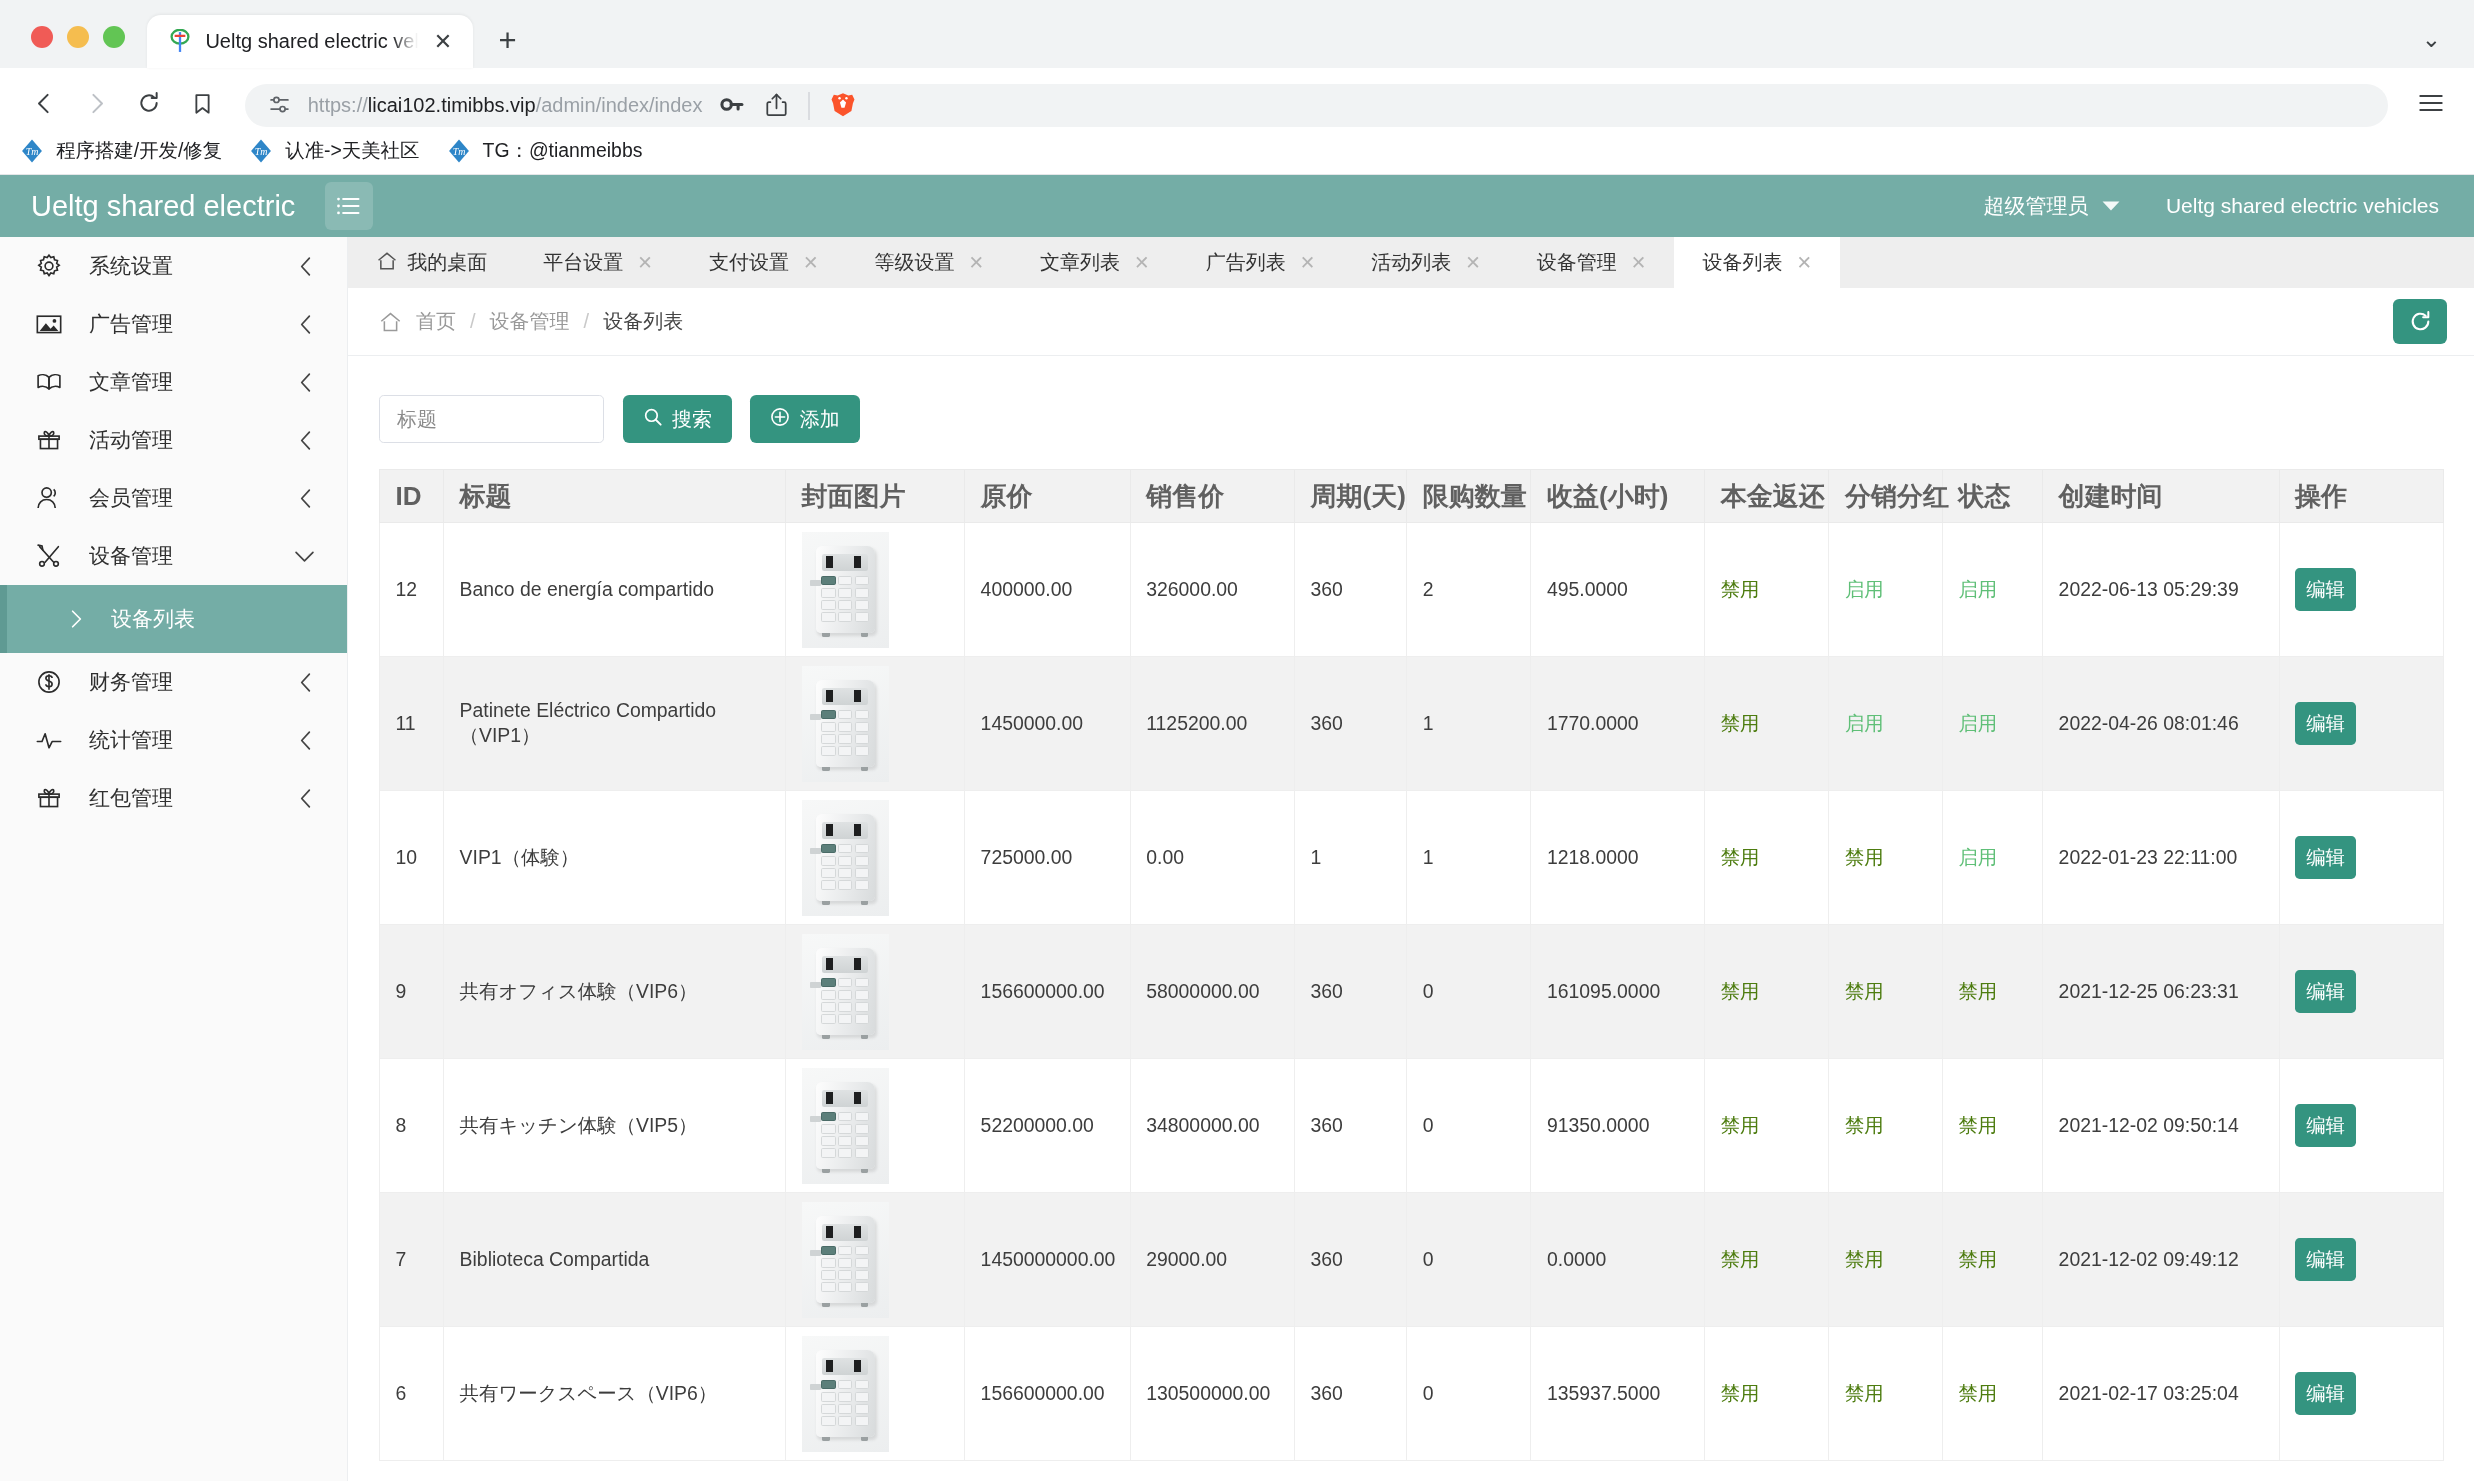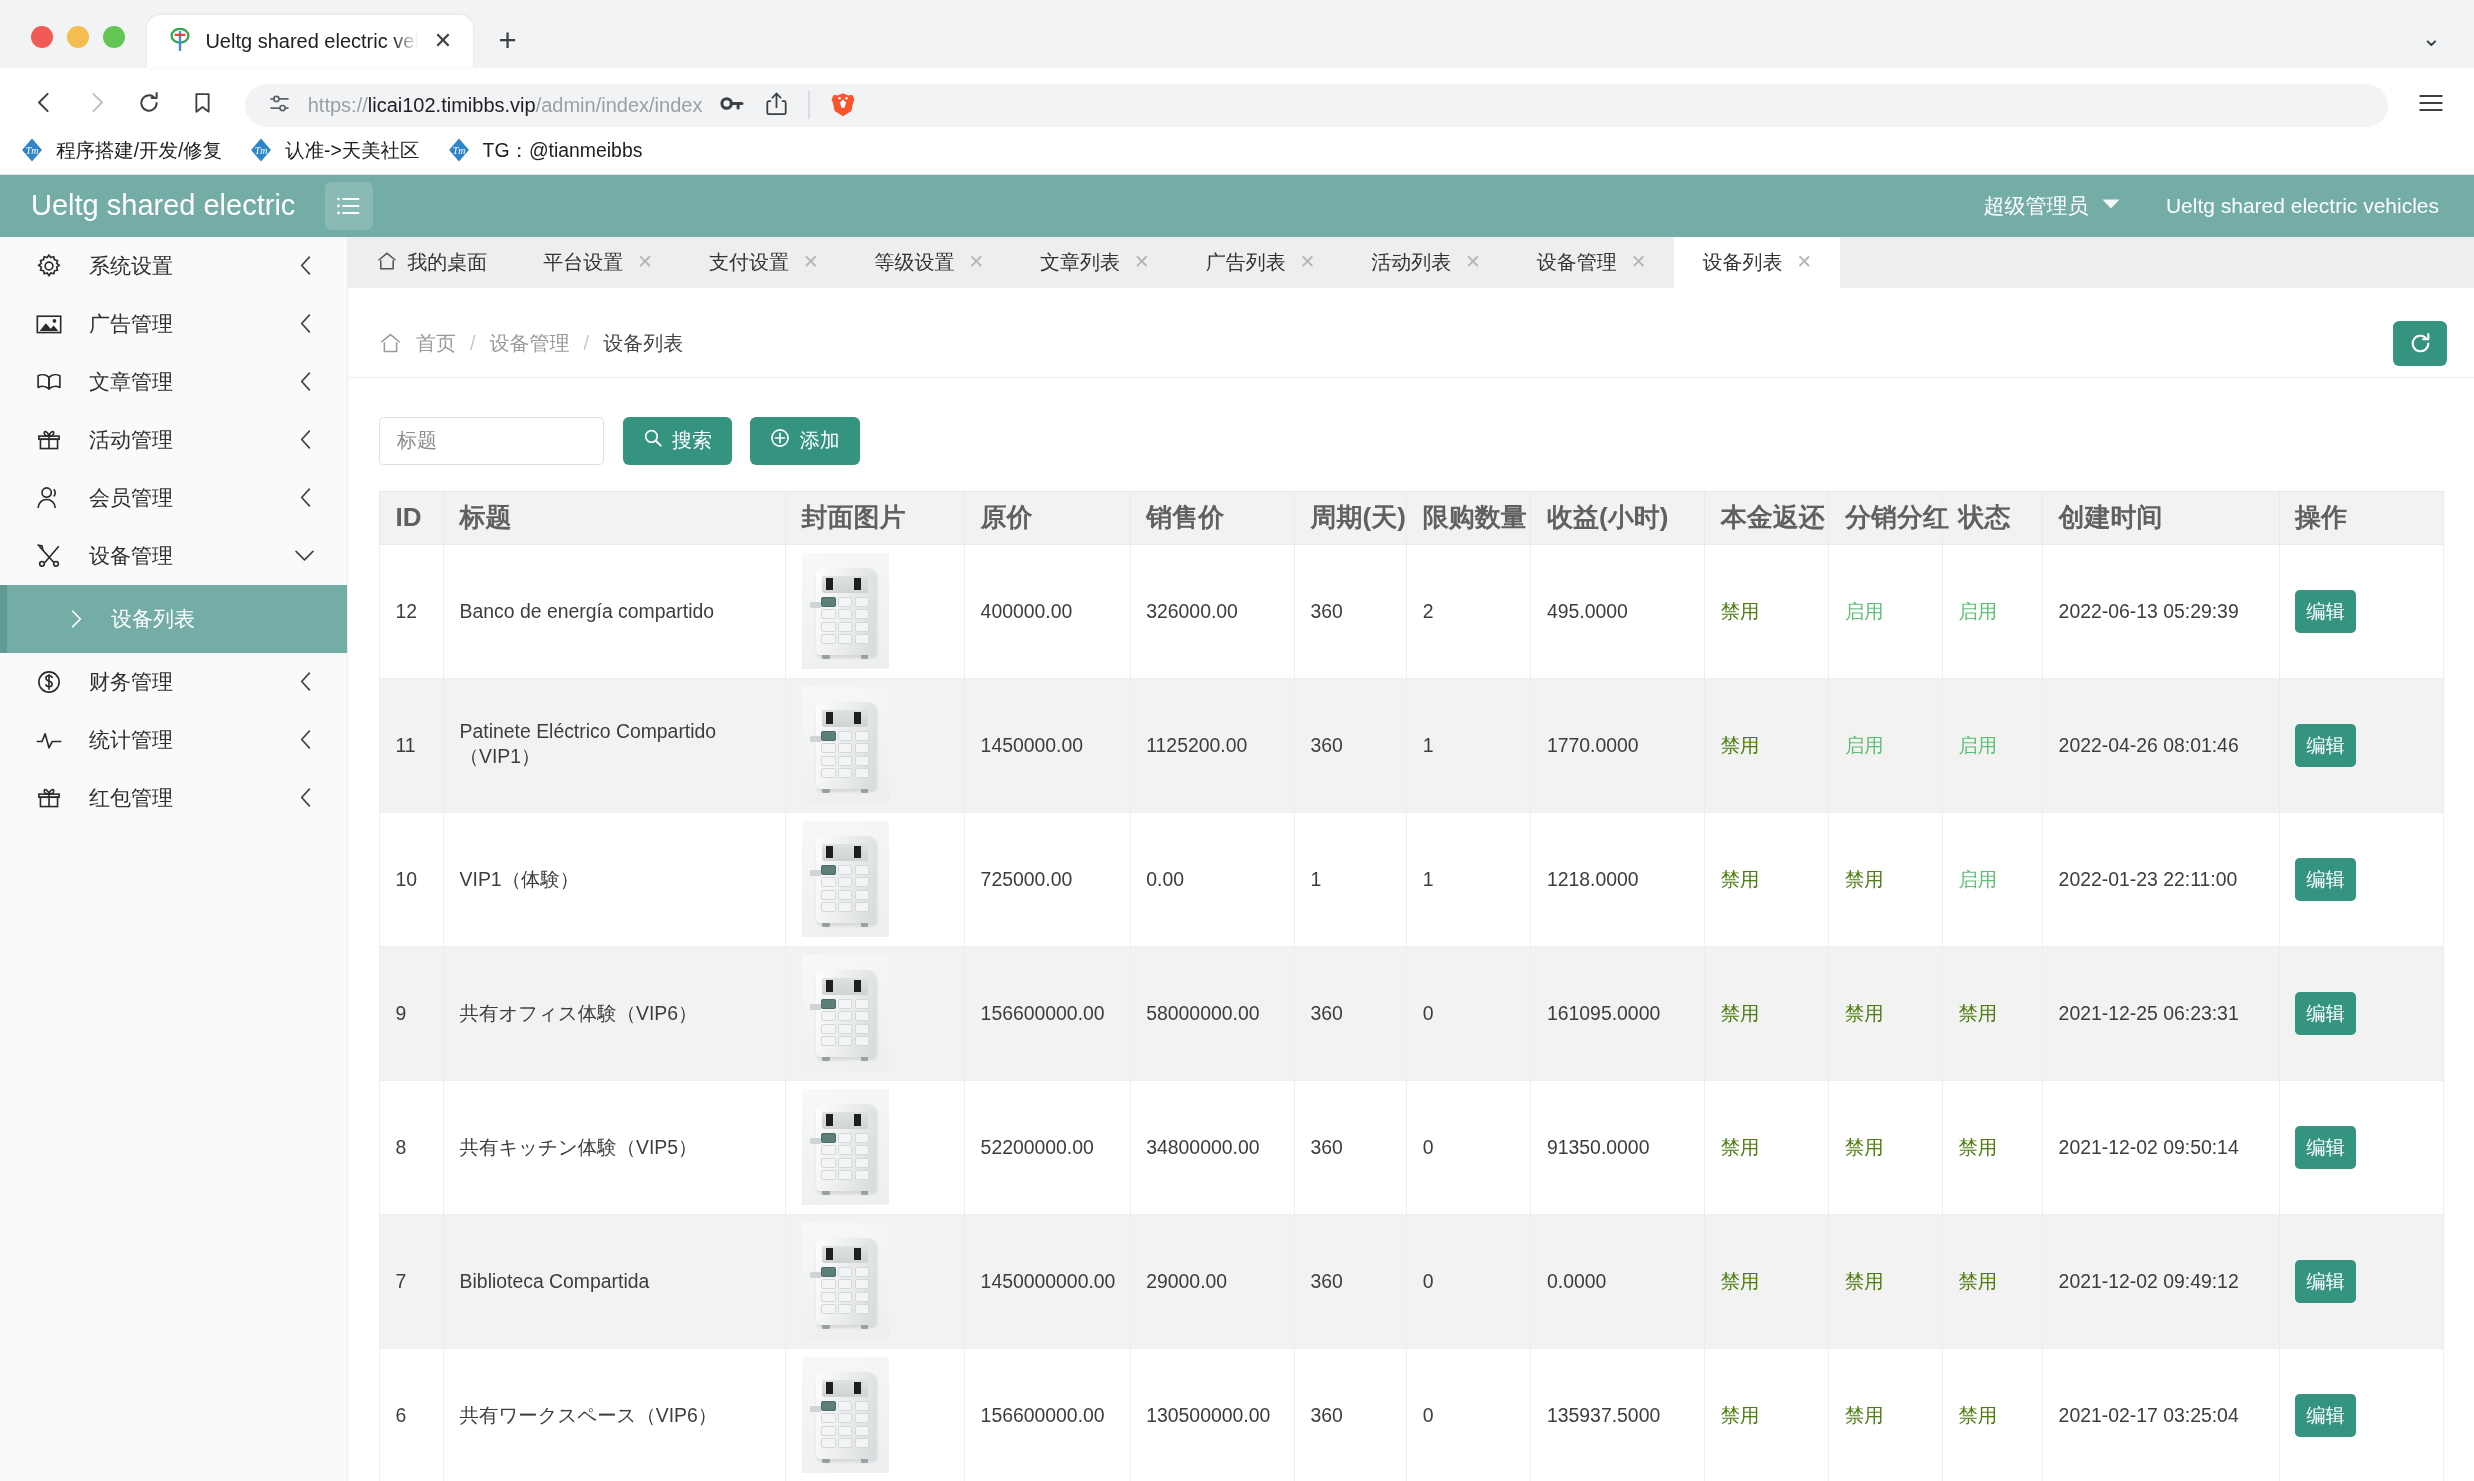--- a/index.html
+++ b/index.html
@@ -51,21 +51,21 @@
   .bm-ico { width:26px; height:26px; flex:0 0 26px; display:flex; align-items:center; justify-content:center; }
   .bm-label { font-size:19.4px; color:#202124; white-space:nowrap; }
 
   
   .app { flex:1 1 auto; display:flex; flex-direction:column; background:#fff; overflow:hidden; }
   .appbar { height:62px; background:#74ada6; display:flex; align-items:center; padding:0 36px 0 31px; flex:0 0 62px; }
   .app-logo { font-size:29px; color:#fff; white-space:nowrap; }
   .hamb-btn { width:48px; height:48px; border-radius:6.2px; background:rgba(255,255,255,.16); margin-left:29.5px;
     display:flex; align-items:center; justify-content:center; }
   .appbar-right { margin-left:auto; display:flex; align-items:center; gap:45px; }
-  .admin { display:flex; align-items:center; gap:12.4px; font-size:21px; color:#fff; white-space:nowrap;font-family:Liberation Mono, monospace; }
+  .admin { display:flex; align-items:center; gap:12.4px; font-size:21px; color:#fff; white-space:nowrap; }
   .site-name { font-size:21px; color:#fff; white-space:nowrap; }
 
   .body-row { flex:1 1 auto; display:flex; min-height:0; }
 
   
   .sidebar { width:348px; flex:0 0 348px; background:#fafafa; border-right:0.8px solid #eceef0; overflow:hidden; }
   .nav-item { height:58px; display:flex; align-items:center; padding:0 31px 0 33px; gap:25px; position:relative;justify-content:flex-end; }
   .nav-ico { width:31px; height:31px; flex:0 0 31px; display:flex; align-items:center; justify-content:center; color:#2b2b2b; }
   .nav-label { font-size:21px; color:#2f2f2f; white-space:nowrap; }
   .nav-arrow { margin-left:auto; color:#444; display:flex; align-items:center; }
@@ -79,21 +79,21 @@
   
   .content { flex:1 1 auto; display:flex; flex-direction:column; min-width:0; background:#fff; }
   .tabbar { height:51px; background:#eeeeee; display:flex; align-items:flex-end; flex:0 0 51px; overflow:hidden; }
   .ctab { height:51px; display:flex; align-items:center; gap:14px; padding:0 28px; white-space:nowrap; }
   .ctab-label { font-size:20px; color:#333; }
   .ctab .x { font-size:18.6px; color:#b4b4b4; }
   .ctab.active { background:#fff; }
   .ctab.home { gap:9.3px; }
 
   .crumbbar { height:68px; flex:0 0 68px; display:flex; align-items:center; padding:0 28px 0 31px;
-    border-bottom:0.8px solid #eceef0; background:#fff;margin-top:22px; }
+    border-bottom:0.8px solid #eceef0; background:#fff; }
   .crumb { font-size:20px; color:#999; }
   .crumb.cur { color:#444; }
   .crumb-sep { font-size:20px; color:#c9c9c9; padding:0 14px; }
   .crumb-home { width:26px; height:26px; margin-right:11px; display:flex; align-items:center; color:#9a9a9a; }
   .refresh-btn { margin-left:auto; width:54px; height:45px; background:#349480; border-radius:6.2px;
     display:flex; align-items:center; justify-content:center; }
 
   .panel { flex:1 1 auto; padding:25px 31px 0 31px; overflow:hidden; min-height:0; }
   .toolbar { display:flex; align-items:center; gap:18.6px; padding:14px 0 26px 0; }
   .search-input {

